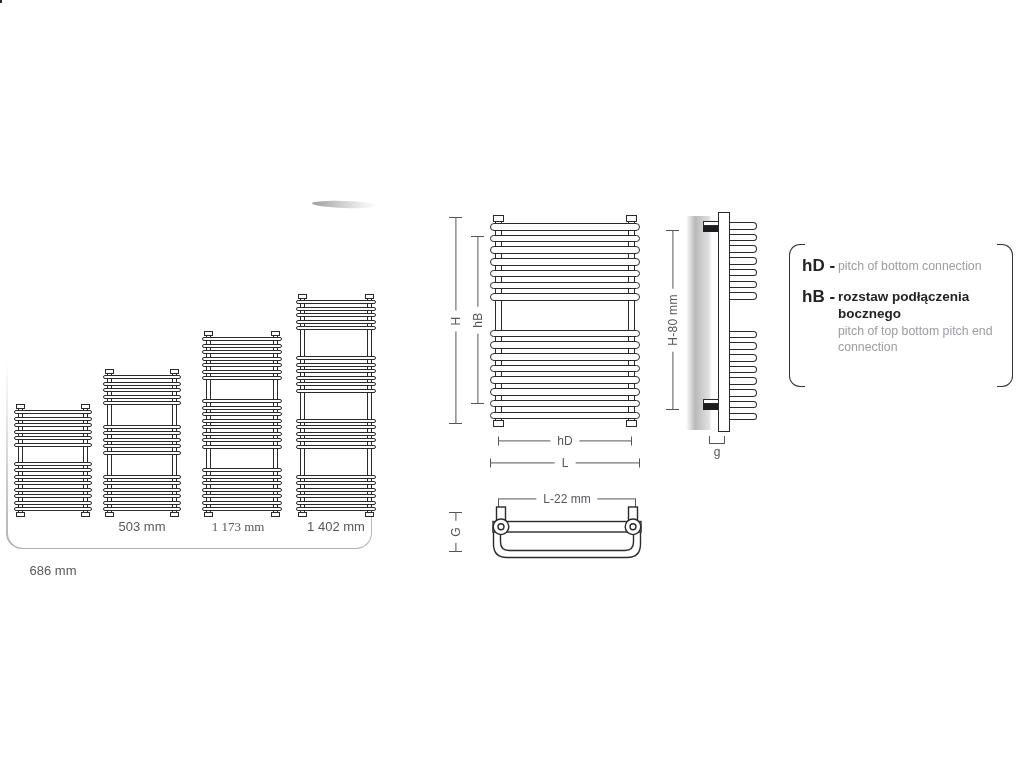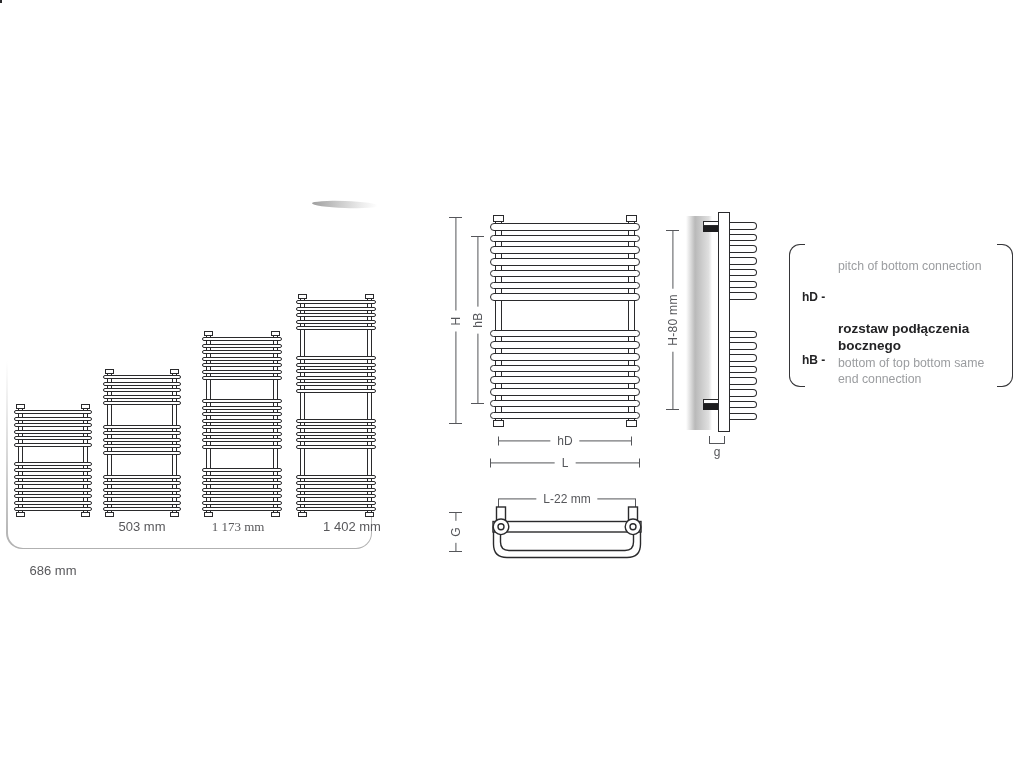--- a/index.html
+++ b/index.html
@@ -47,21 +47,21 @@
   .glabel{position:absolute;left:701px;top:445px;width:32px;text-align:center;font-size:12px;color:#55565a;}
   
   .topview{position:absolute;left:440px;top:505px;width:220px;height:58px;}
   
   .legend{position:absolute;left:789px;top:244px;width:224px;height:143px;}
   .bracket{position:absolute;top:0;bottom:0;width:16px;border:1.6px solid #353538;box-sizing:border-box;}
   .bracket.left{left:0;border-right:none;border-radius:11px 0 0 11px;}
   .bracket.right{right:0;border-left:none;border-radius:0 11px 11px 0;}
   .legend-items{position:absolute;left:13px;top:13px;right:14px;}
   .legend-item{display:flex;margin-bottom:14px;}
-  .legend-symbol{width:36px;flex-shrink:0;font-weight:bold;font-size:12px;color:#232325;line-height:17px;margin-top:32px;}
+  .legend-symbol{width:36px;flex-shrink:0;font-weight:bold;font-size:17px;color:#232325;line-height:17px;}
   .legend-pl{font-weight:bold;font-size:13.5px;color:#232325;line-height:17px;}
   .legend-en{font-size:12.3px;color:#9b9da0;line-height:16px;margin-top:1px;}
 </style>
 </head>
 <body>
 
 <div id="stage">
 
   <div class="card">
     <div class="card-inner"></div>
@@ -178,21 +178,21 @@
           <div class="tube" style="top:138.0px;width:80px;height:4px;border-radius:2px;left:0;"></div>
           <div class="tube" style="top:144.5px;width:80px;height:4px;border-radius:2px;left:0;"></div>
           <div class="tube" style="top:174.5px;width:80px;height:4px;border-radius:2px;left:0;"></div>
           <div class="tube" style="top:181.0px;width:80px;height:4px;border-radius:2px;left:0;"></div>
           <div class="tube" style="top:187.5px;width:80px;height:4px;border-radius:2px;left:0;"></div>
           <div class="tube" style="top:194.0px;width:80px;height:4px;border-radius:2px;left:0;"></div>
           <div class="tube" style="top:200.5px;width:80px;height:4px;border-radius:2px;left:0;"></div>
           <div class="tube" style="top:207.0px;width:80px;height:4px;border-radius:2px;left:0;"></div>
         </div>
       </div>
-      <div class="rad-label" style="left:302px;top:519px;">1 402 mm</div>
+      <div class="rad-label" style="left:286px;top:519px;">1 402 mm</div>
     </div>
 
   <div class="vdim sym" style="left:449px;top:217px;width:13px;height:207px">
     <div class="line"></div>
       <div class="tick top"></div>
       <div class="tick bot"></div>
     <span class="vlabel">H</span>
   </div>
   <div class="vdim sym" style="left:471px;top:236px;width:13px;height:168px">
     <div class="line"></div>
@@ -309,21 +309,21 @@
         <div class="legend-item" style="">
           <div class="legend-symbol" style="">hD -</div>
           <div class="legend-text" style="">
             <div class="legend-en" style="">pitch of bottom connection</div>
           </div>
         </div>
         <div class="legend-item" style="">
           <div class="legend-symbol" style="">hB -</div>
           <div class="legend-text" style="">
             <div class="legend-pl" style="">rozstaw podłączenia bocznego</div>
-            <div class="legend-en" style="">bottom of top bottom same end connection</div>
+            <div class="legend-en" style="">pitch of top bottom pitch end connection</div>
           </div>
         </div>
       </div>
   </div>
 
 <div class="fig" style="left:0px;top:0px;width:0px;height:0px;">
       <div class="col" style="left:0px;top:1px;width:0px;height:-2px;"></div>
       <div class="col" style="left:0px;top:1px;width:0px;height:-2px;"></div>
       <div class="cap" style="left:-2px;top:0px;width:4px;height:0px;"></div>
       <div class="cap" style="left:-2px;top:0px;width:4px;height:0px;"></div>

